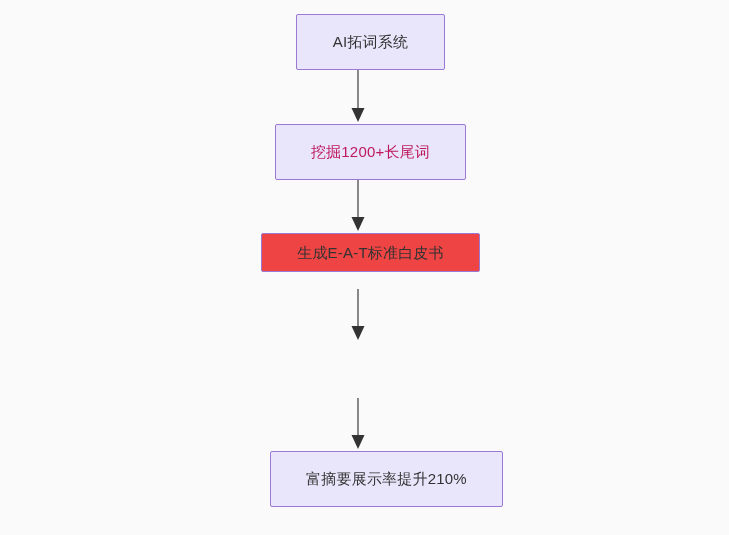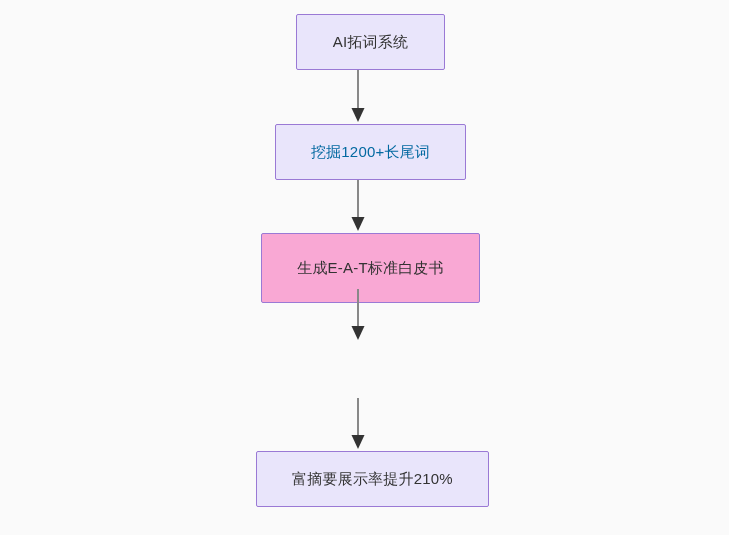--- a/index.html
+++ b/index.html
@@ -56,47 +56,47 @@
     <span class="node-label">AI拓词系统</span>
   </div>
 
   <div class="edge" id="edge-1" style="left: 345px; top: 70px; height: 54px;">
     <svg width="26" height="54" viewBox="0 0 26 54" xmlns="http://www.w3.org/2000/svg">
       <line x1="13" y1="0" x2="13" y2="42" stroke="#888888" stroke-width="2"></line>
       <polygon points="13,52 6.5,38 19.5,38" fill="#333333"></polygon>
     </svg>
   </div>
 
-  <div class="node" id="node-2" style="left: 275px; top: 124px; width: 191px; height: 56px; background: rgb(233, 229, 251); border-color: rgb(154, 121, 213); color: #0369a1;">
+  <div class="node" id="node-2" style="left: 275px; top: 124px; width: 191px; height: 56px; background: rgb(233, 229, 251); border-color: rgb(154, 121, 213); color: #be185d;">
     <span class="node-label">挖掘1200+长尾词</span>
   </div>
 
   <div class="edge" id="edge-2" style="left: 345px; top: 180px; height: 53px;">
     <svg width="26" height="53" viewBox="0 0 26 53" xmlns="http://www.w3.org/2000/svg">
       <line x1="13" y1="0" x2="13" y2="41" stroke="#888888" stroke-width="2"></line>
       <polygon points="13,51 6.5,37 19.5,37" fill="#333333"></polygon>
     </svg>
   </div>
 
-  <div class="node" id="node-3" style="left: 261px; top: 233px; width: 219px; height: 70px; background: #f9a8d4; border-color: rgb(154, 121, 213); color: rgb(51, 51, 51);">
+  <div class="node" id="node-3" style="left: 261px; top: 233px; width: 219px; height: 39px; background: #ef4444; border-color: rgb(154, 121, 213); color: rgb(51, 51, 51);">
     <span class="node-label">生成E-A-T标准白皮书</span>
   </div>
 
   <div class="edge" id="edge-3" style="left: 345px; top: 289px; height: 53px;">
     <svg width="26" height="53" viewBox="0 0 26 53" xmlns="http://www.w3.org/2000/svg">
       <line x1="13" y1="0" x2="13" y2="41" stroke="#888888" stroke-width="2"></line>
       <polygon points="13,51 6.5,37 19.5,37" fill="#333333"></polygon>
     </svg>
   </div>
 
 
   <div class="edge" id="edge-4" style="left: 345px; top: 398px; height: 53px;">
     <svg width="26" height="53" viewBox="0 0 26 53" xmlns="http://www.w3.org/2000/svg">
       <line x1="13" y1="0" x2="13" y2="41" stroke="#888888" stroke-width="2"></line>
       <polygon points="13,51 6.5,37 19.5,37" fill="#333333"></polygon>
     </svg>
   </div>
 
-  <div class="node" id="node-5" style="left: 256px; top: 451px; width: 233px; height: 56px; background: rgb(233, 229, 251); border-color: rgb(154, 121, 213); color: rgb(51, 51, 51);">
+  <div class="node" id="node-5" style="left: 270px; top: 451px; width: 233px; height: 56px; background: rgb(233, 229, 251); border-color: rgb(154, 121, 213); color: rgb(51, 51, 51);">
     <span class="node-label">富摘要展示率提升210%</span>
   </div>
 
 </div>
 
 </body></html>

